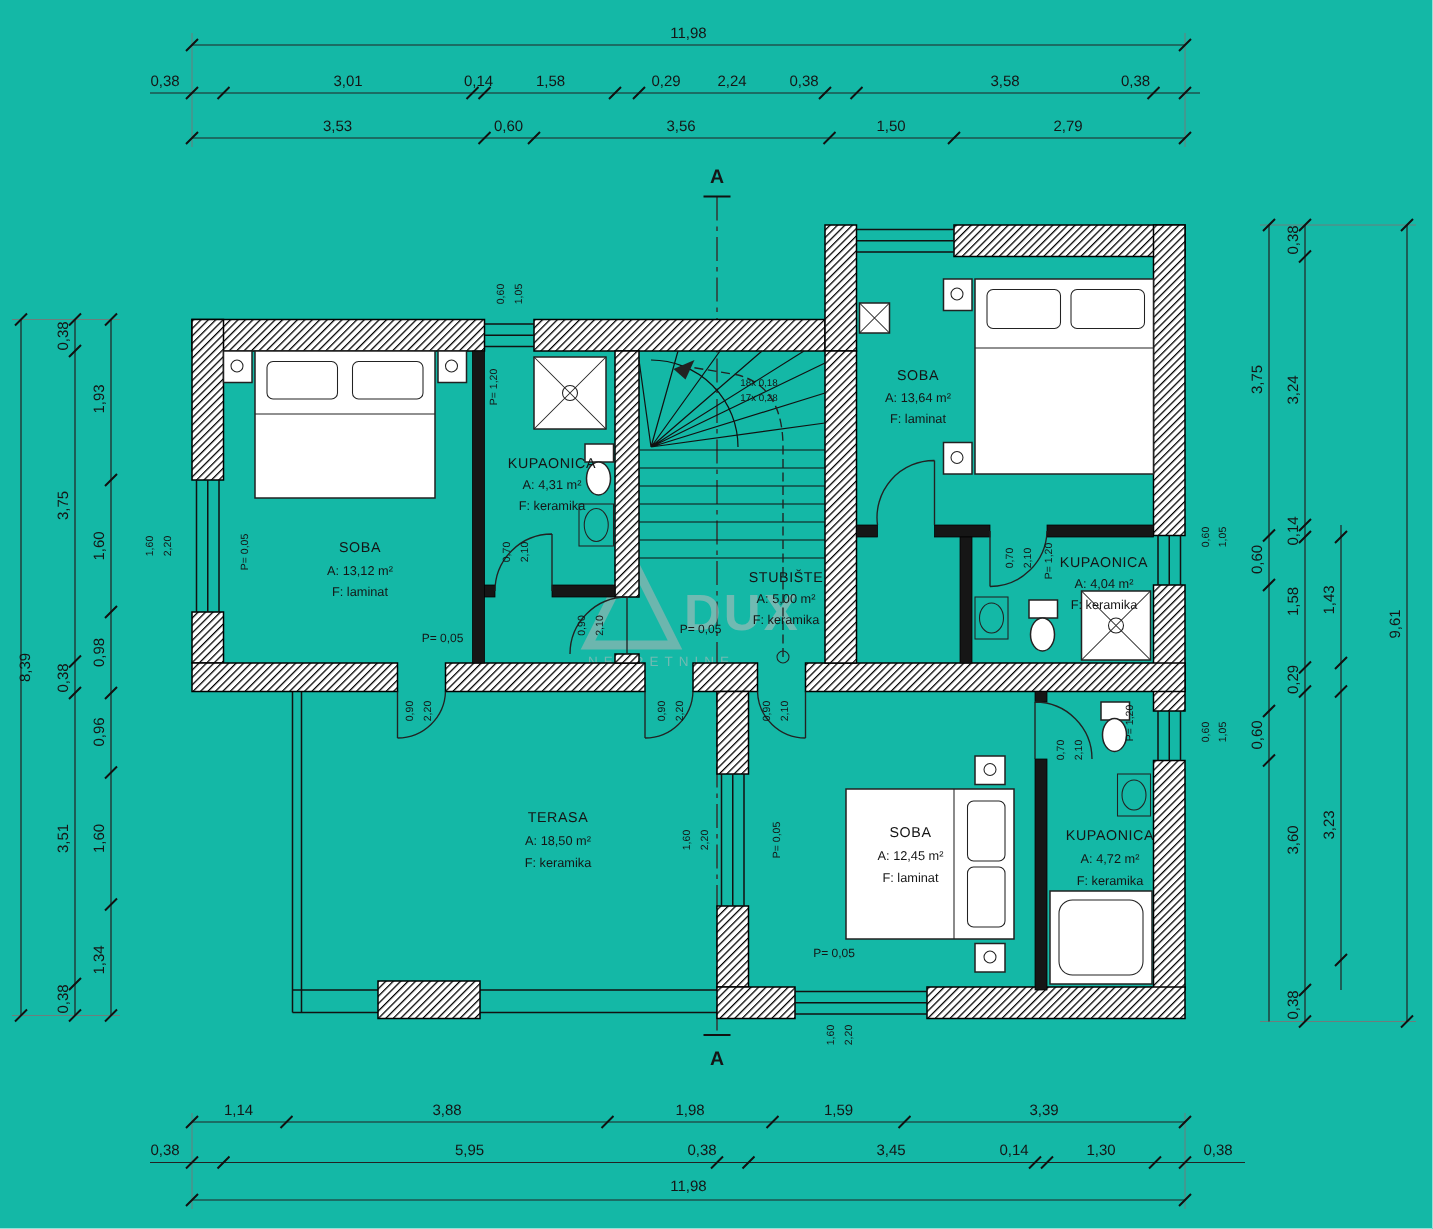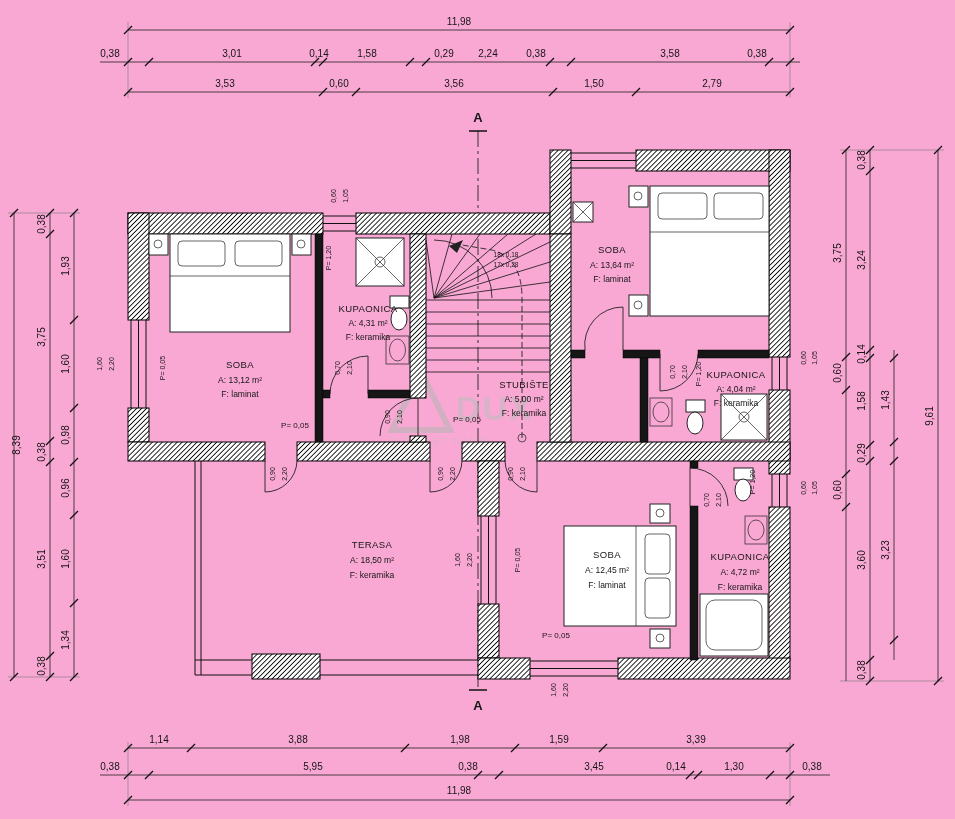--- a/index.html
+++ b/index.html
@@ -1,16 +1,16 @@
 <!DOCTYPE html>
 <html><head>
 <meta charset="utf-8">
 <style>
   html,body { margin:0; padding:0; background:#ffffff; }
-  .stage { width:955px; height:819px; position:relative; background:#f9a8d4; }
+  .stage { width:955px; height:819px; position:relative; background:#14b8a6; }
   svg { display:block; }
   text { font-family:"Liberation Sans", sans-serif; fill:#151515; }
   .dim   { font-size:10px; }
   .dimR  { font-size:10px; }
   .small { font-size:7px; }
   .note  { font-size:6.5px; }
   .room-name { font-size:9.5px; letter-spacing:.4px; }
   .room-meta { font-size:8.5px; }
   .lev   { font-size:8px; }
   .sec   { font-size:13px; font-weight:bold; }

